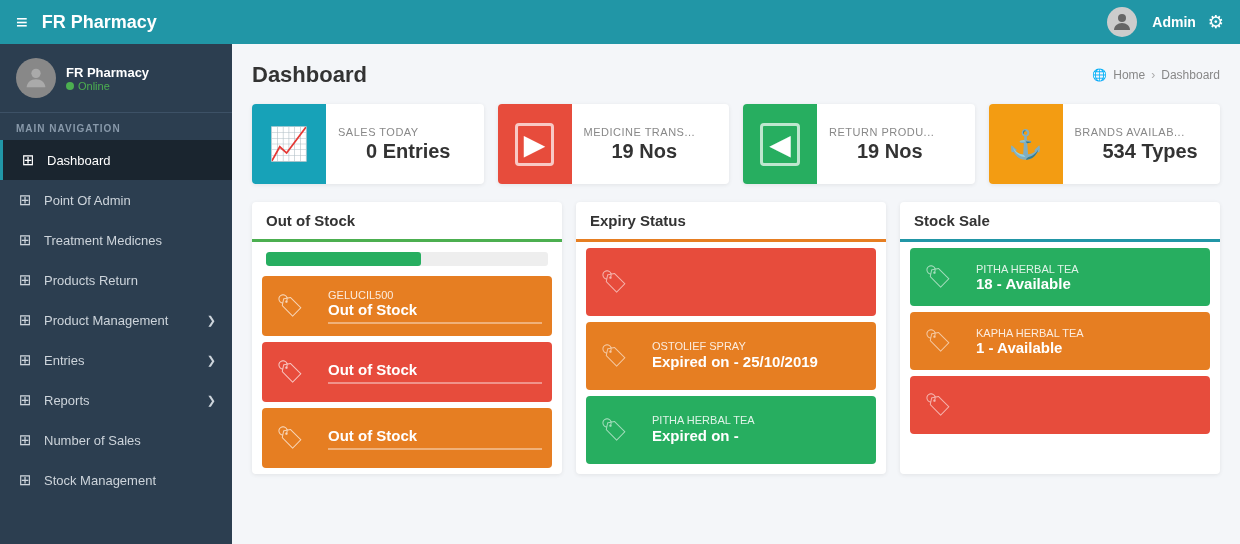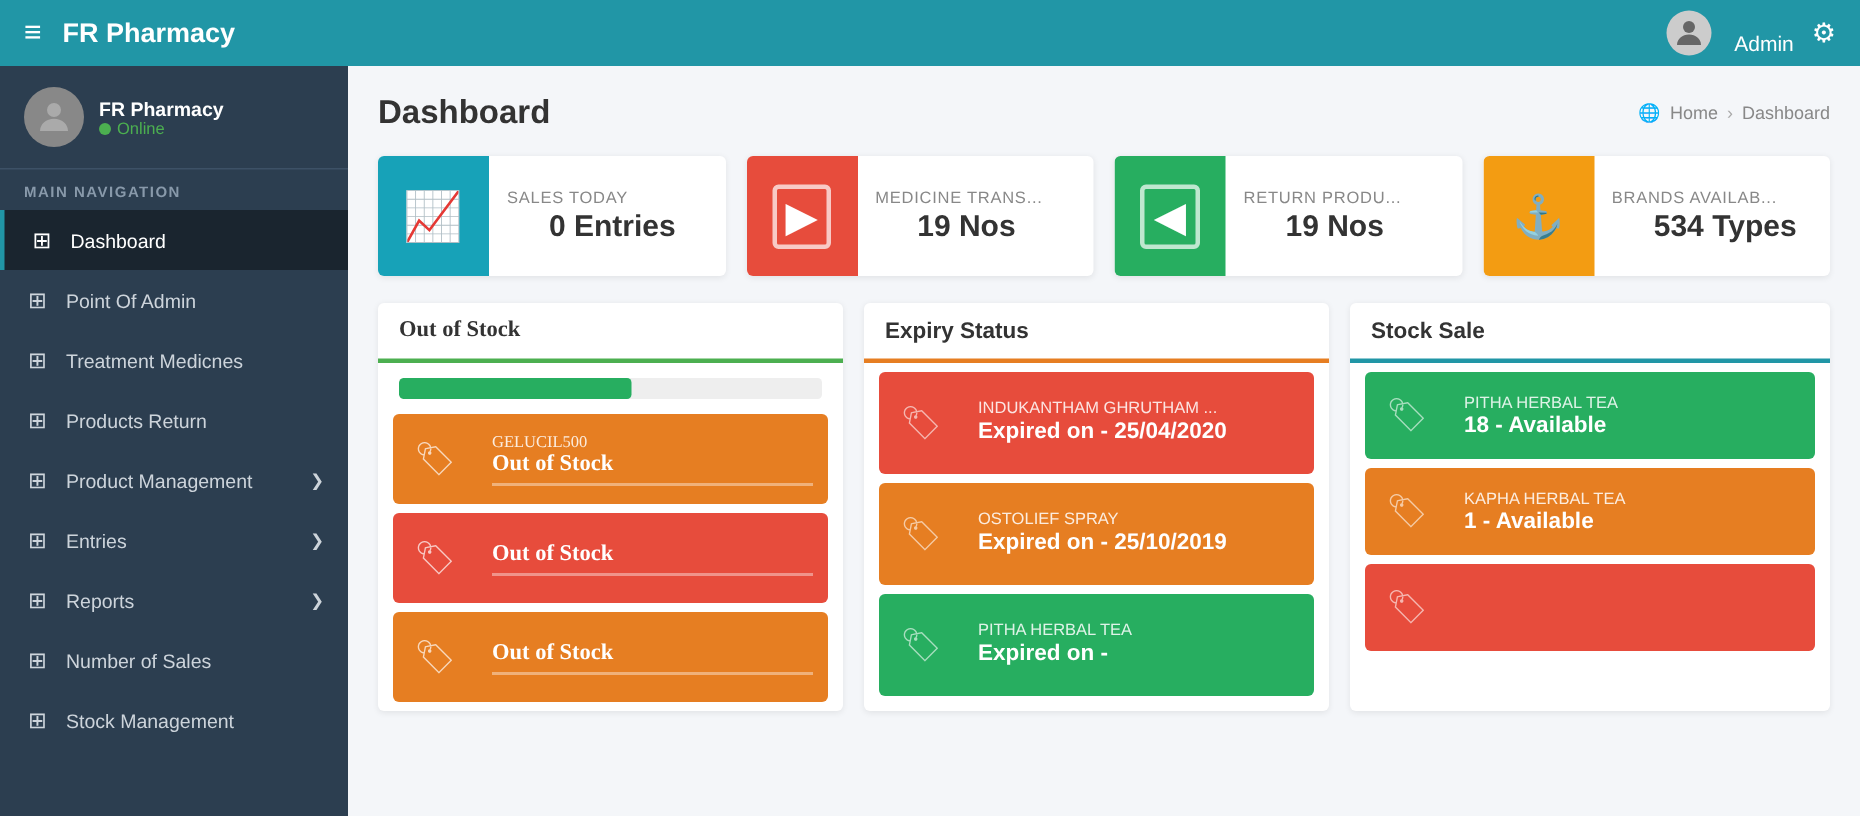--- a/index.html
+++ b/index.html
@@ -20,24 +20,25 @@
       font-weight: bold;
       color: #fff;
     }
     .navbar-right {
       display: flex;
       align-items: center;
       gap: 12px;
     }
     .navbar-admin {
       display: flex;
-      align-items: flex-end;
+      align-items: center;
       gap: 15px;
       color: #fff;
       font-size: 14px;
+      font-weight: bold;
     }
     .avatar-circle {
       width: 30px;
       height: 30px;
       border-radius: 50%;
       background: #ccc;
       display: flex;
       align-items: center;
       justify-content: center;
       overflow: hidden;
@@ -160,21 +161,21 @@
     .panels-row {
       display: flex;
       gap: 14px;
     }
     .panel {
       background: #fff;
       border-radius: 4px;
       box-shadow: 0 1px 4px rgba(0,0,0,0.08);
       overflow: hidden;
     }
-    .panel-left { flex: 0 0 310px; font-family: Liberation Serif, serif; }
+    .panel-left { flex: 0 0 310px; }
     .panel-mid { flex: 0 0 310px; }
     .panel-right { flex: 1; }
 
     .panel-header {
       padding: 10px 14px;
       font-size: 15px;
       font-weight: 600;
       color: #333;
       border-bottom: 3px solid;
     }
@@ -436,24 +437,20 @@
             <div class="stock-item-status">Out of Stock</div>
             <div class="stock-item-bar"></div>
           </div>
         </div>
       </div>
 
       <div class="panel panel-mid">
         <div class="panel-header orange-border">Expiry Status</div>
         <div class="expiry-item" style="background:#e74c3c;">
           <div class="expiry-item-icon">🏷</div>
-          <div class="expiry-item-info">
-            <div class="expiry-item-name">INDUKANTHAM GHRUTHAM ...</div>
-            <div class="expiry-item-date">Expired on - 25/04/2020</div>
-          </div>
         </div>
         <div class="expiry-item" style="background:#e67e22;">
           <div class="expiry-item-icon">🏷</div>
           <div class="expiry-item-info">
             <div class="expiry-item-name">OSTOLIEF SPRAY</div>
             <div class="expiry-item-date">Expired on - 25/10/2019</div>
           </div>
         </div>
         <div class="expiry-item" style="background:#27ae60;">
           <div class="expiry-item-icon">🏷</div>

